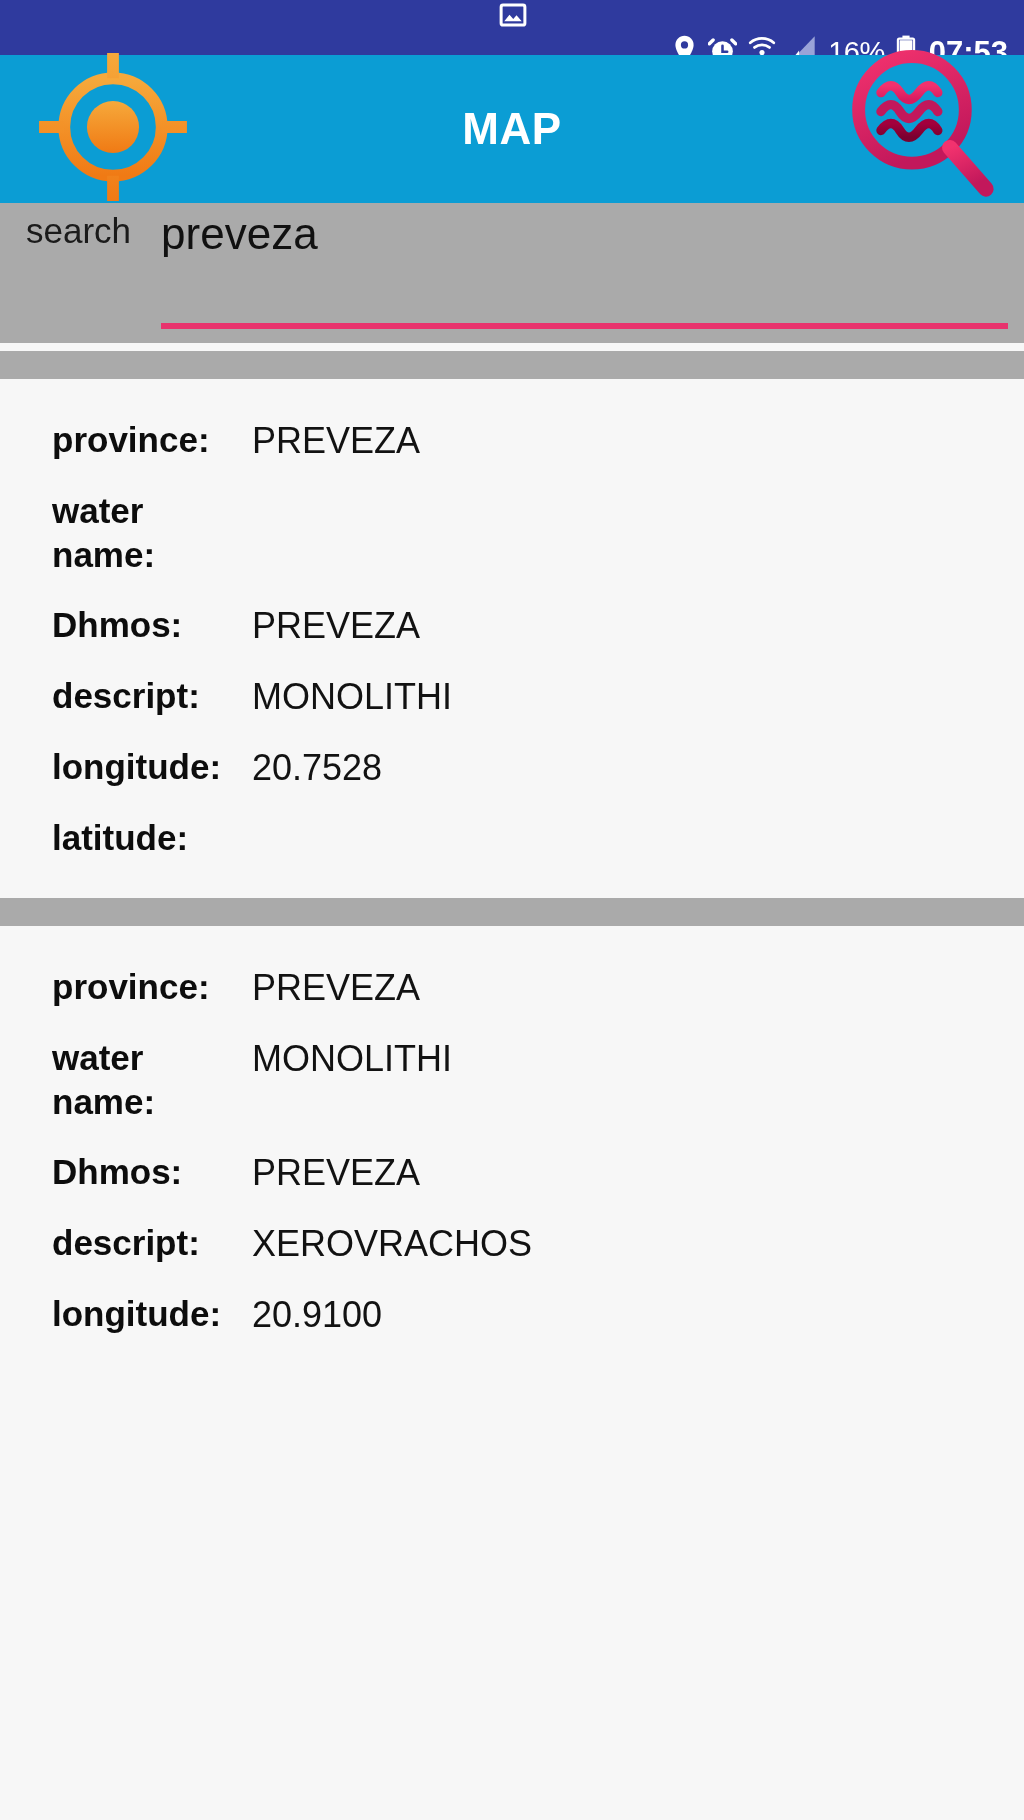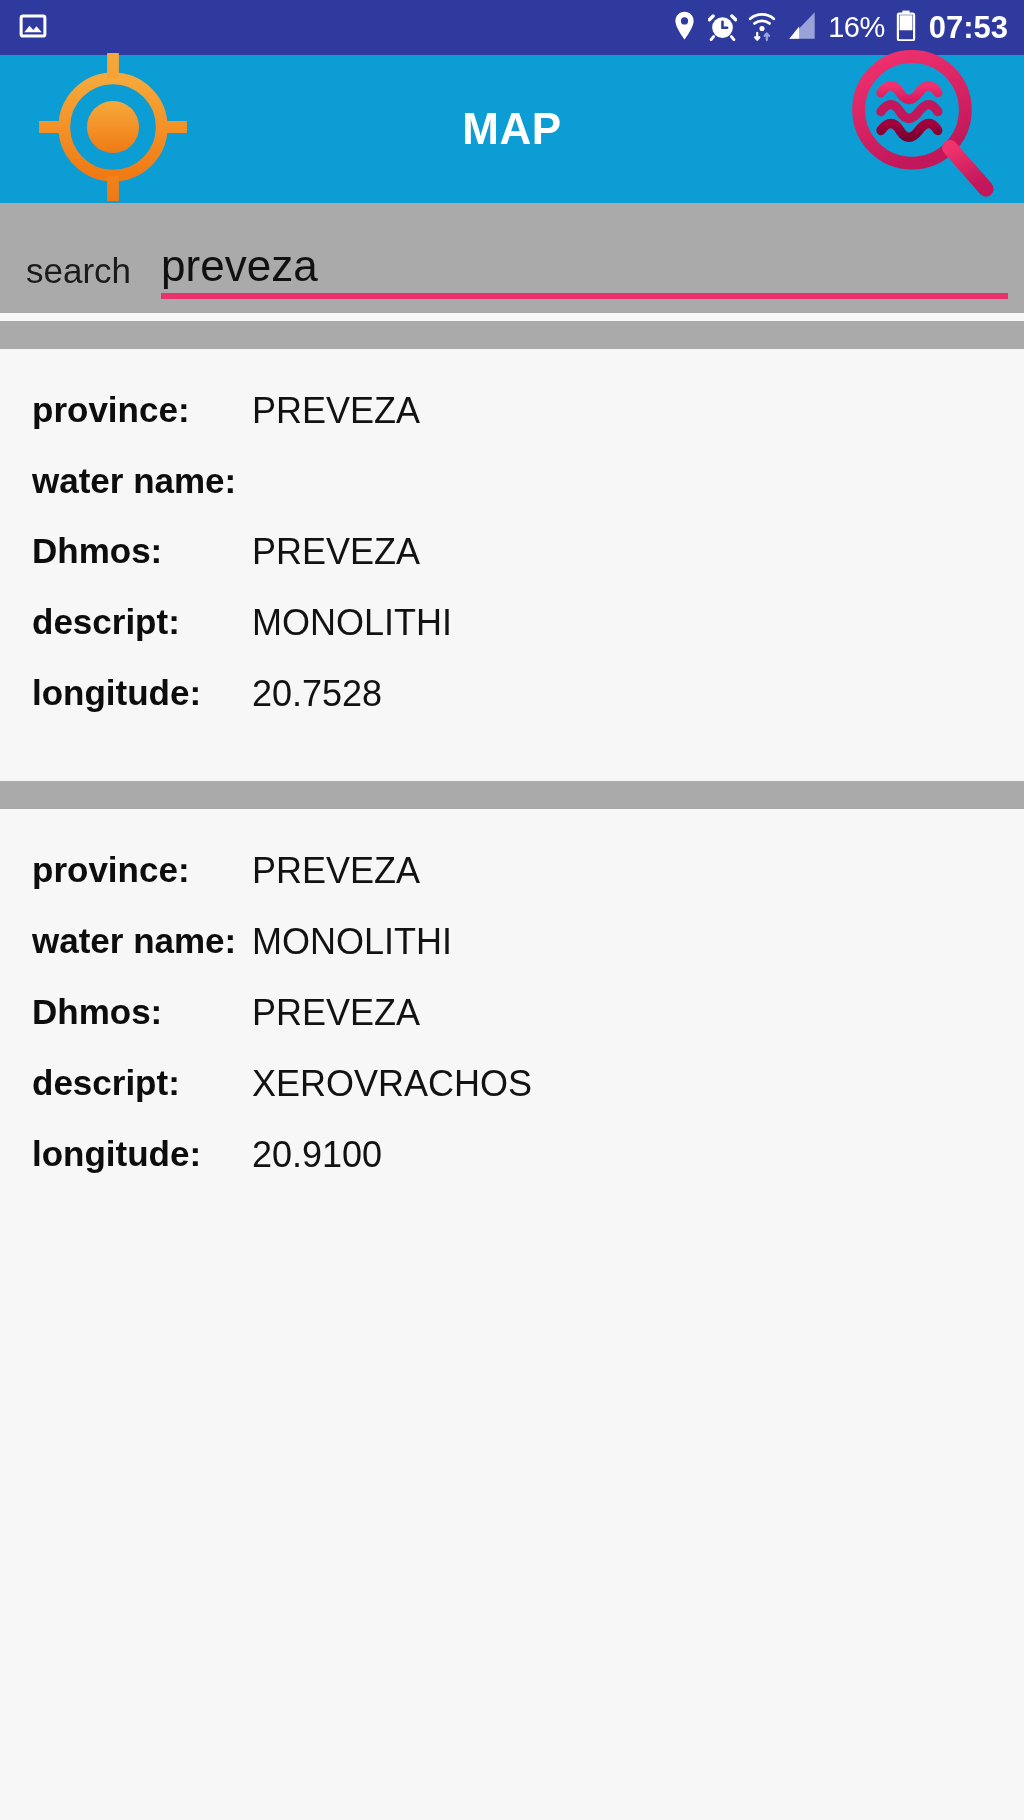--- a/index.html
+++ b/index.html
@@ -8,21 +8,21 @@
     background:#f7f7f7;
     font-family:"Liberation Sans", sans-serif;
     overflow:hidden;
   }
   #app { position:relative; width:1024px; height:1820px; background:#f7f7f7; }
 
   
   .statusbar{
     height:55px; background:#2f3a9e;
     display:flex; align-items:center;
-    padding:0 16px 0 18px; color:#ffffff;
+    padding:0 16px 0 18px; color:#ffffff;flex-direction:column;
   }
   .sb-left{ display:flex; align-items:center; gap:10px; }
   .sb-right{ margin-left:auto; display:flex; align-items:center; gap:11px; }
   .sb-icon{ display:block; }
   .sb-batt-text{
     font-size:29px; font-weight:400; letter-spacing:-0.5px;
     line-height:1; color:#ffffff;
   }
   .sb-clock{
     font-size:31px; font-weight:700; letter-spacing:0px;
@@ -42,22 +42,22 @@
     position:absolute; left:28px; top:50%; transform:translateY(-50%);
     width:170px; height:170px; display:flex; align-items:center; justify-content:center;
   }
   .appbar-right-btn{
     position:absolute; right:10px; top:50%; transform:translateY(-50%);
     width:180px; height:180px; display:flex; align-items:center; justify-content:center;
   }
 
   
   .searchbar{
-    height:110px; background:#aaaaaa;
-    display:flex; align-items:flex-end; padding:16px 0 14px 0;
+    height:140px; background:#aaaaaa;
+    display:flex; padding:8px 0 14px 0;
   }
   .search-label{
     font-size:35px; color:#1b1b1b; font-weight:400;
     margin-left:26px; margin-bottom:8px; white-space:nowrap;
   }
   .search-field-wrap{
     flex:1; margin-left:30px; margin-right:16px;
     border-bottom:6px solid #e8336d; padding-bottom:4px;
   }
   .search-input{
@@ -70,21 +70,21 @@
 
   
   .list{ background:#f7f7f7; }
   .list-divider{ height:28px; background:#aaaaaa; width:100%; }
   .gap-light{ height:8px; background:#f7f7f7; width:100%; }
 
   .record{ padding:26px 0 26px 0; background:#f7f7f7; }
   .row{ display:flex; align-items:flex-start; padding:13px 0; }
   .row-label{
     width:252px; min-width:252px;
-    padding-left:32px;
+    padding-left:52px;
     font-size:35px; font-weight:700; color:#0d0d0d;
     line-height:1.25; word-break:break-word;
   }
   .row-value{
     flex:1; font-size:36px; font-weight:400; color:#121212;
     line-height:1.25; padding-right:24px;
   }
 </style>
 </head>
 <body>
@@ -212,20 +212,21 @@
         </div>
         <div class="row">
           <div class="row-label">descript:</div>
           <div class="row-value">MONOLITHI</div>
         </div>
         <div class="row">
           <div class="row-label">longitude:</div>
           <div class="row-value">20.7528</div>
         </div>
         <div class="row">
+          <div class="row-label">latitude:</div>
         </div>
       </div>
       <div class="list-divider"></div>
       <div class="record">
         <div class="row">
           <div class="row-label">province:</div>
           <div class="row-value">PREVEZA</div>
         </div>
         <div class="row">
           <div class="row-label">water name:</div>

